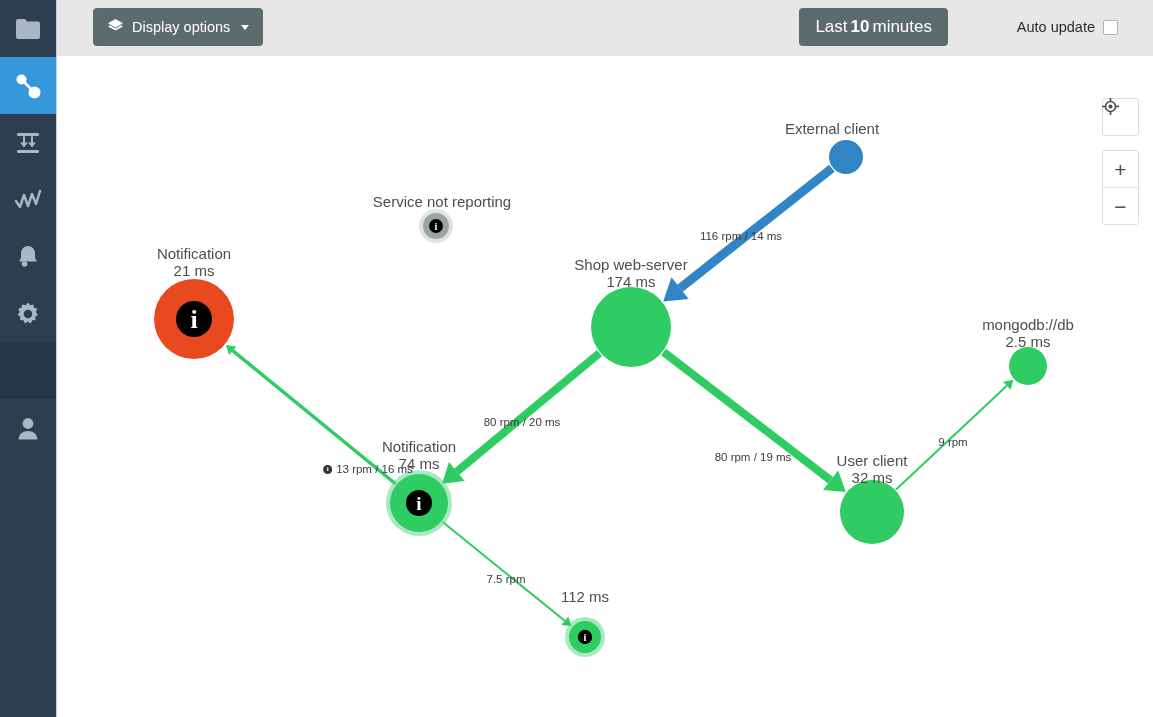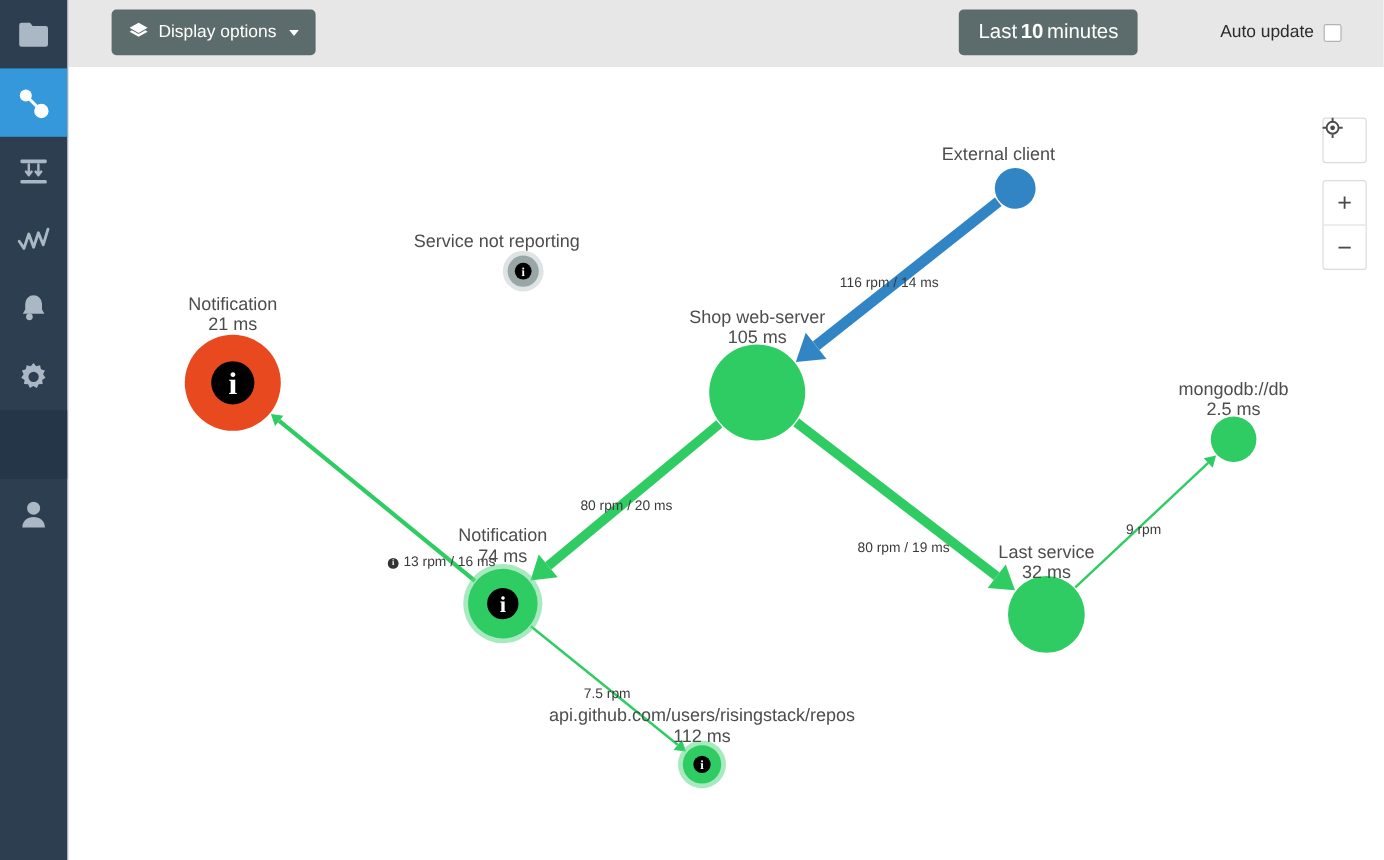--- a/index.html
+++ b/index.html
@@ -256,45 +256,44 @@
         </div>
         <div class="elabel" style="left: 896px; top: 380px;">
           <span>9 rpm</span>
         </div>
         <div class="elabel" style="left: 449px; top: 517px;">
           <span>7.5 rpm</span>
         </div>
         <div class="nlabel" style="left: 775px; top: 64px;">
           <div>External client</div>
         </div>
-        <div class="nlabel" style="left: 357px; top: 137px;">
+        <div class="nlabel" style="left: 385px; top: 137px;">
           <div>Service not reporting</div>
         </div>
         <div class="nlabel" style="left: 137px; top: 189px;">
           <div>Notification</div>
           <div>21 ms</div>
         </div>
         <div class="nlabel" style="left: 574px; top: 200px;">
           <div>Shop web-server</div>
-          <div>105 ms</div>
+          <div>174 ms</div>
         </div>
         <div class="nlabel" style="left: 971px; top: 260px;">
           <div>mongodb://db</div>
           <div>2.5 ms</div>
         </div>
         <div class="nlabel" style="left: 362px; top: 382px;">
           <div>Notification</div>
           <div>74 ms</div>
         </div>
         <div class="nlabel" style="left: 815px; top: 396px;">
-          <div>Last service</div>
+          <div>User client</div>
           <div>32 ms</div>
         </div>
         <div class="nlabel" style="left: 528px; top: 532px;">
-          <div>api.github.com/users/risingstack/repos</div>
           <div>112 ms</div>
         </div>
       </div>
 
     <div class="map-ctrls">
       <div class="ctrl-box">
         <div class="ctrl-btn">
           <svg width="17" height="17" viewBox="0 0 17 17">
               <circle cx="8.5" cy="8.5" r="5" fill="none" stroke="#4a4a4a" stroke-width="1.6"></circle>
               <circle cx="8.5" cy="8.5" r="2" fill="#4a4a4a"></circle>

